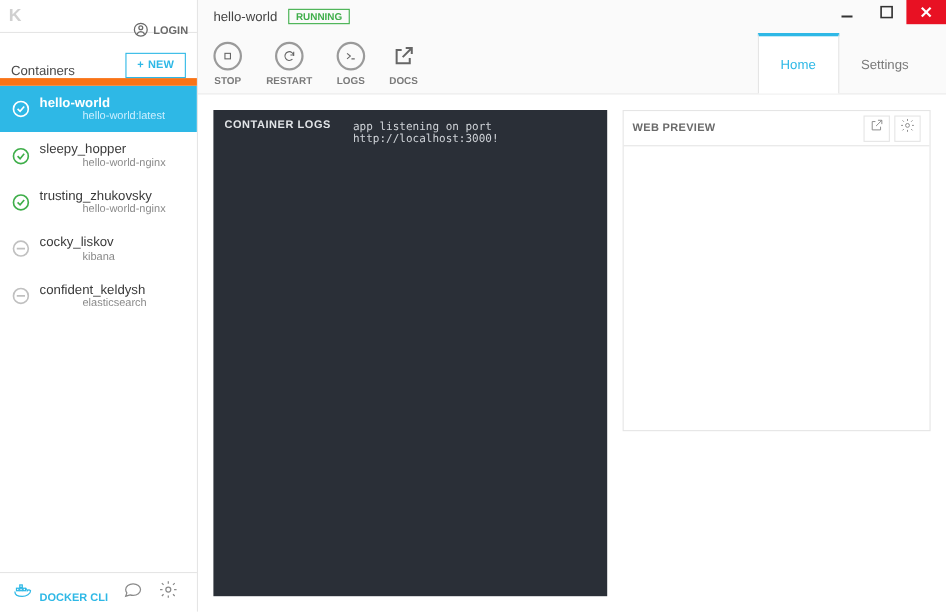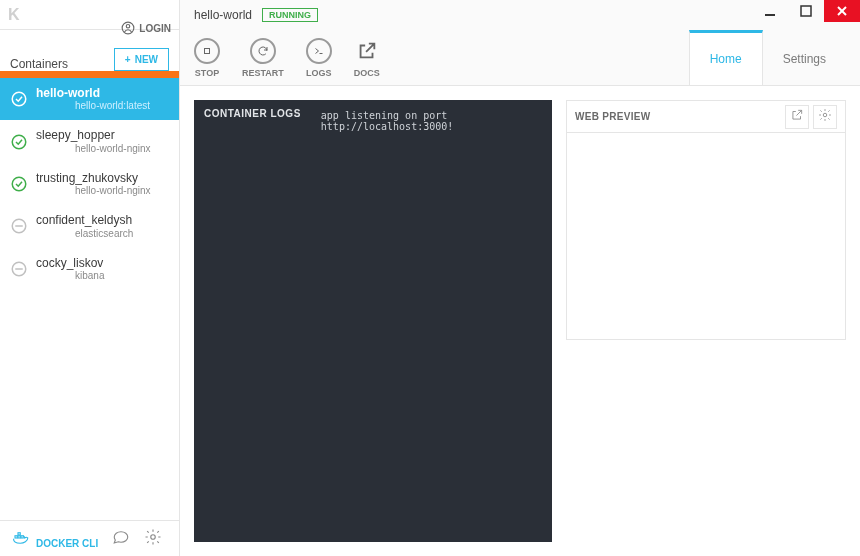--- a/index.html
+++ b/index.html
@@ -57,21 +57,21 @@
 
 .tabs { display:flex; height:100%; align-items:stretch; }
 .tab { display:flex; align-items:center; padding:0 20px; font-size:12px; color:#7a7a7a; border-top:3px solid transparent; cursor:pointer; }
 .tab.active { color:#2eb8e6; border-top-color:#2eb8e6; background:#fff; border-left:1px solid #e5e5e5; border-right:1px solid #e5e5e5; }
 
 .content { flex:1; display:flex; gap:14px; padding:14px; background:#fff; overflow:hidden; }
 .logs { flex:1; background:#2a2f37; color:#cfd3d8; display:flex; flex-direction:row; min-width:0; }
 .logs-header { padding:8px 10px; font-size:10px; font-weight:700; color:#e2e5e8; letter-spacing:.5px; }
 .logs-body { flex:1; padding:10px; font-family:Menlo,Consolas,monospace; font-size:10px; white-space:pre-wrap; }
 
-.preview { width:280px; border:1px solid #e5e5e5; display:flex; flex-direction:column; height:240px; }
+.preview { width:280px; border:1px solid #e5e5e5; display:flex; flex-direction:column; height:292px; }
 .preview-header { height:32px; display:flex; align-items:center; justify-content:space-between; padding:0 8px; border-bottom:1px solid #e5e5e5; }
 .preview-title { font-size:10px; color:#6a6a6a; font-weight:600; letter-spacing:.3px; }
 .preview-actions { display:flex; gap:4px; }
 .preview-actions .pbtn { width:24px; height:24px; border:1px solid #e5e5e5; display:flex; align-items:center; justify-content:center; cursor:pointer; }
 .preview-actions svg { width:14px; height:14px; stroke:#8a8a8a; fill:none; stroke-width:1.5; }
 .preview-body { flex:1; padding:8px; font-size:10px; color:#333; font-family:"Times New Roman",serif; }
 </style>
 </head>
 <body>
 
@@ -155,34 +155,34 @@
       </span>
     </div>
     <div class="c-item">
       <span class="status-dot">
         <svg viewBox="0 0 24 24">
             <circle cx="12" cy="12" r="9" fill="none" stroke="#c0c0c0" stroke-width="2"></circle>
             <line x1="7" y1="12" x2="17" y2="12" stroke="#c0c0c0" stroke-width="2"></line>
           </svg>
       </span>
       <span class="c-names">
+        <span class="c-name">cocky_liskov</span>
+        <span class="c-img">kibana</span>
+      </span>
+    </div>
+    <div class="c-item">
+      <span class="status-dot">
+        <svg viewBox="0 0 24 24">
+            <circle cx="12" cy="12" r="9" fill="none" stroke="#c0c0c0" stroke-width="2"></circle>
+            <line x1="7" y1="12" x2="17" y2="12" stroke="#c0c0c0" stroke-width="2"></line>
+          </svg>
+      </span>
+      <span class="c-names">
         <span class="c-name">confident_keldysh</span>
         <span class="c-img">elasticsearch</span>
-      </span>
-    </div>
-    <div class="c-item">
-      <span class="status-dot">
-        <svg viewBox="0 0 24 24">
-            <circle cx="12" cy="12" r="9" fill="none" stroke="#c0c0c0" stroke-width="2"></circle>
-            <line x1="7" y1="12" x2="17" y2="12" stroke="#c0c0c0" stroke-width="2"></line>
-          </svg>
-      </span>
-      <span class="c-names">
-        <span class="c-name">cocky_liskov</span>
-        <span class="c-img">kibana</span>
       </span>
     </div>
   </div>
 
   <div class="bottombar">
     <div class="cli">
       <span>
         <svg viewBox="0 0 24 24" fill="none" stroke="#2eb8e6" stroke-width="1.5">
             <rect x="4" y="9" width="3" height="3"></rect>
             <rect x="8" y="9" width="3" height="3"></rect>

